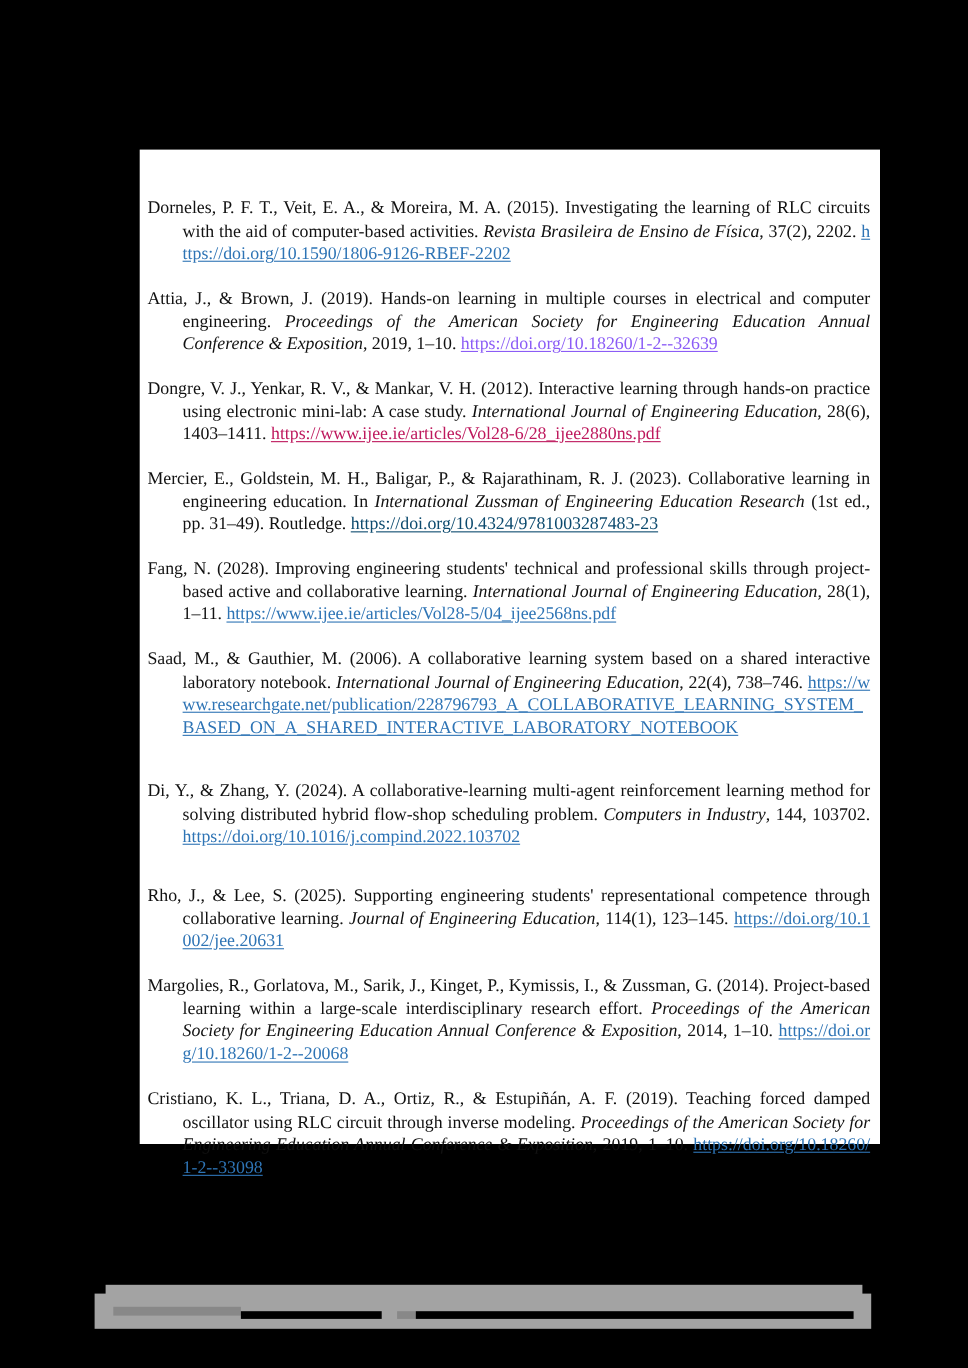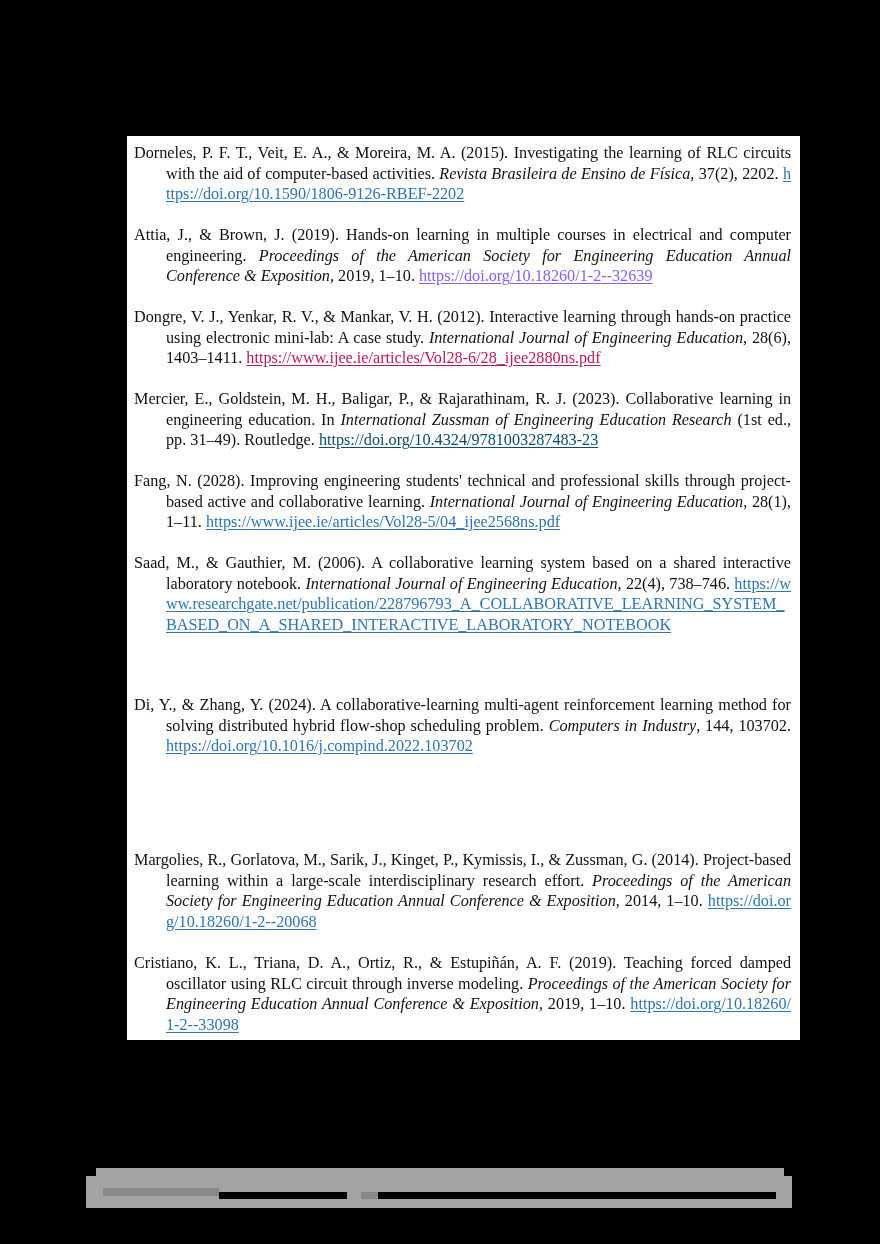--- a/index.html
+++ b/index.html
@@ -9,20 +9,21 @@
   }
   .page {
     position: absolute; left: 127px; top: 136px; width: 673px; height: 904px;
     background: #ffffff;
   }
   .ref {
     position: absolute; left: 7px; width: 657px;
     font-size: 16.2px; line-height: 20.6px; color: #111;
     text-align: justify; text-indent: -32px; padding-left: 32px;
     box-sizing: border-box;
+    margin-top: 36px;
   }
   .ref i { font-style: italic; }
   .ref a { color: #2E74B5; text-decoration: underline; text-underline-offset: 2px; word-break: break-all; }
   .footer-top {
     position: absolute; left: 96px; top: 1168px; width: 688px; height: 10px; background: #a3a3a3;
   }
   .footer-bar {
     position: absolute; left: 86px; top: 1176px; width: 706px; height: 32px; background: #a3a3a3;
   }
   .footer-left {
@@ -41,21 +42,22 @@
 </head>
 <body>
 
 <div class="page" id="page">
     <div class="ref" style="top: 7px;"><span>Dorneles, P. F. T., Veit, E. A., &amp; Moreira, M. A. (2015). Investigating the learning of RLC circuits with the aid of computer-based activities. </span><i>Revista Brasileira de Ensino de Física</i><span>, 37(2), 2202. </span><a style="color: rgb(46, 116, 181);">https://doi.org/10.1590/1806-9126-RBEF-2202</a></div>
     <div class="ref" style="top: 89px;"><span>Attia, J., &amp; Brown, J. (2019). Hands-on learning in multiple courses in electrical and computer engineering. </span><i>Proceedings of the American Society for Engineering Education Annual Conference &amp; Exposition</i><span>, 2019, 1–10. </span><a style="color: #8b5cf6;">https://doi.org/10.18260/1-2--32639</a></div>
     <div class="ref" style="top: 171px;"><span>Dongre, V. J., Yenkar, R. V., &amp; Mankar, V. H. (2012). Interactive learning through hands-on practice using electronic mini-lab: A case study. </span><i>International Journal of Engineering Education</i><span>, 28(6), 1403–1411. </span><a style="color: #be185d;">https://www.ijee.ie/articles/Vol28-6/28_ijee2880ns.pdf</a></div>
     <div class="ref" style="top: 253px;"><span>Mercier, E., Goldstein, M. H., Baligar, P., &amp; Rajarathinam, R. J. (2023). Collaborative learning in engineering education. In </span><i>International Zussman of Engineering Education Research</i><span> (1st ed., pp. 31–49). Routledge. </span><a style="color: #0c4a6e;">https://doi.org/10.4324/9781003287483-23</a></div>
     <div class="ref" style="top: 335px;"><span>Fang, N. (2028). Improving engineering students' technical and professional skills through project-based active and collaborative learning. </span><i>International Journal of Engineering Education</i><span>, 28(1), 1–11. </span><a style="color: rgb(46, 116, 181);">https://www.ijee.ie/articles/Vol28-5/04_ijee2568ns.pdf</a></div>
     <div class="ref" style="top: 417px;"><span>Saad, M., &amp; Gauthier, M. (2006). A collaborative learning system based on a shared interactive laboratory notebook. </span><i>International Journal of Engineering Education</i><span>, 22(4), 738–746. </span><a style="color: rgb(46, 116, 181);">https://www.researchgate.net/publication/228796793_A_COLLABORATIVE_LEARNING_SYSTEM_BASED_ON_A_SHARED_INTERACTIVE_LABORATORY_NOTEBOOK</a></div>
-    <div class="ref" style="top: 559px;"><span>Di, Y., &amp; Zhang, Y. (2024). A collaborative-learning multi-agent reinforcement learning method for solving distributed hybrid flow-shop scheduling problem. </span><i>Computers in Industry</i><span>, 144, 103702. </span><a style="color: rgb(46, 116, 181);">https://doi.org/10.1016/j.compind.2022.103702</a></div>
+    <div class="ref" style="top: 537px;"><span>Di, Y., &amp; Zhang, Y. (2024). A collaborative-learning multi-agent reinforcement learning method for solving distributed hybrid flow-shop scheduling problem. </span><i>Computers in Industry</i><span>, 144, 103702. </span><a style="color: rgb(46, 116, 181);">https://doi.org/10.1016/j.compind.2022.103702</a></div>
+    <div class="ref" style="top: 632px;"><span>Rho, J., &amp; Lee, S. (2025). Supporting engineering students' representational competence through collaborative learning. </span><i>Journal of Engineering Education</i><span>, 114(1), 123–145. </span><a style="color: rgb(46, 116, 181);">https://doi.org/10.1002/jee.20631</a></div>
     <div class="ref" style="top: 714px;"><span>Margolies, R., Gorlatova, M., Sarik, J., Kinget, P., Kymissis, I., &amp; Zussman, G. (2014). Project-based learning within a large-scale interdisciplinary research effort. </span><i>Proceedings of the American Society for Engineering Education Annual Conference &amp; Exposition</i><span>, 2014, 1–10. </span><a style="color: rgb(46, 116, 181);">https://doi.org/10.18260/1-2--20068</a></div>
     <div class="ref" style="top: 817px;"><span>Cristiano, K. L., Triana, D. A., Ortiz, R., &amp; Estupiñán, A. F. (2019). Teaching forced damped oscillator using RLC circuit through inverse modeling. </span><i>Proceedings of the American Society for Engineering Education Annual Conference &amp; Exposition</i><span>, 2019, 1–10. </span><a style="color: rgb(46, 116, 181);">https://doi.org/10.18260/1-2--33098</a></div>
   </div>
 
 <div class="footer-top"></div>
 <div class="footer-bar">
   <div class="footer-left"></div>
   <div class="footer-line1"></div>
   <div class="footer-marker"></div>
   <div class="footer-line2"></div>

